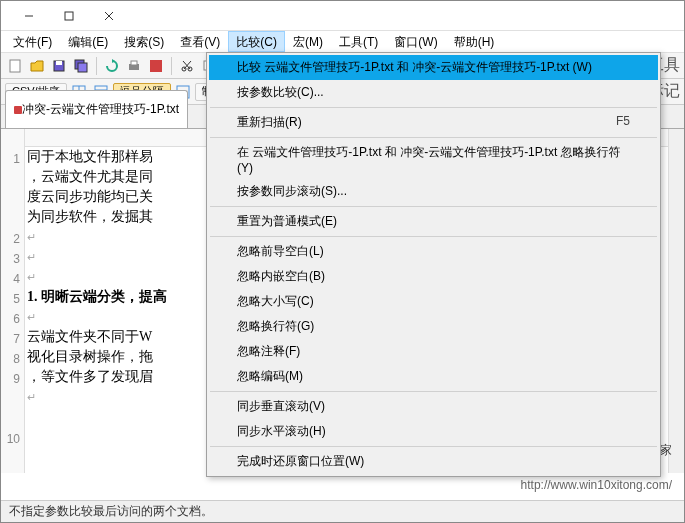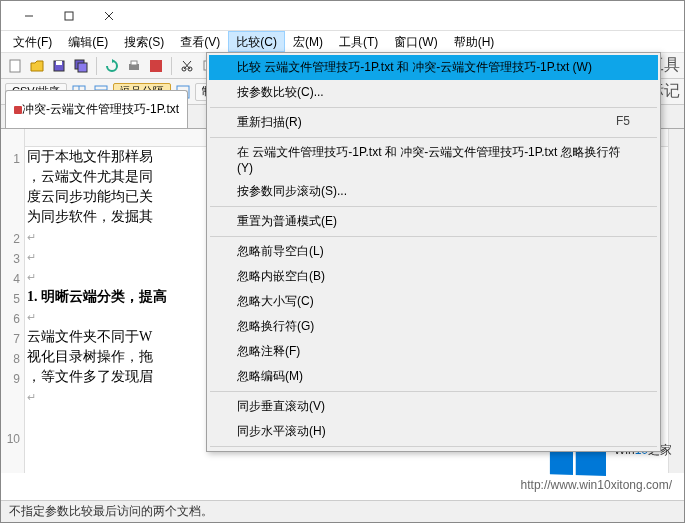--- a/index.html
+++ b/index.html
@@ -289,20 +289,23 @@
       <span>忽略编码(M)</span>
     </div>
     <div class="dd-sep"></div>
     <div class="dd-item">
       <span>同步垂直滚动(V)</span>
     </div>
     <div class="dd-item">
       <span>同步水平滚动(H)</span>
     </div>
     <div class="dd-sep"></div>
+    <div class="dd-item">
+      <span>完成时还原窗口位置(W)</span>
+    </div>
   </div>
 
 <div class="watermark">
   <div class="win10logo">
     <div class="wingrid">
         <div></div>
         <div></div>
         <div></div>
         <div></div>
       </div>

